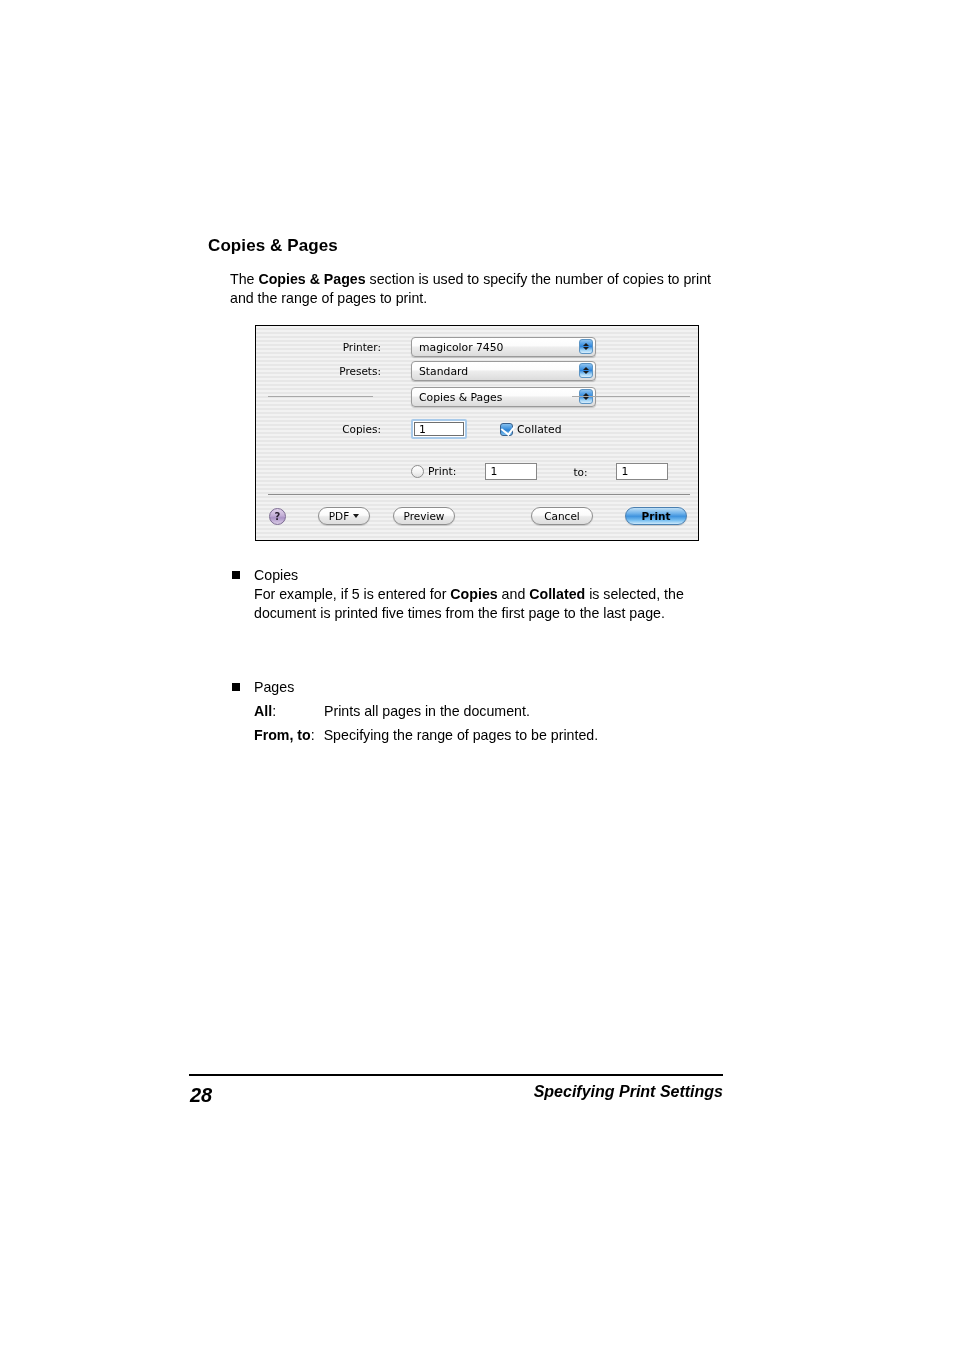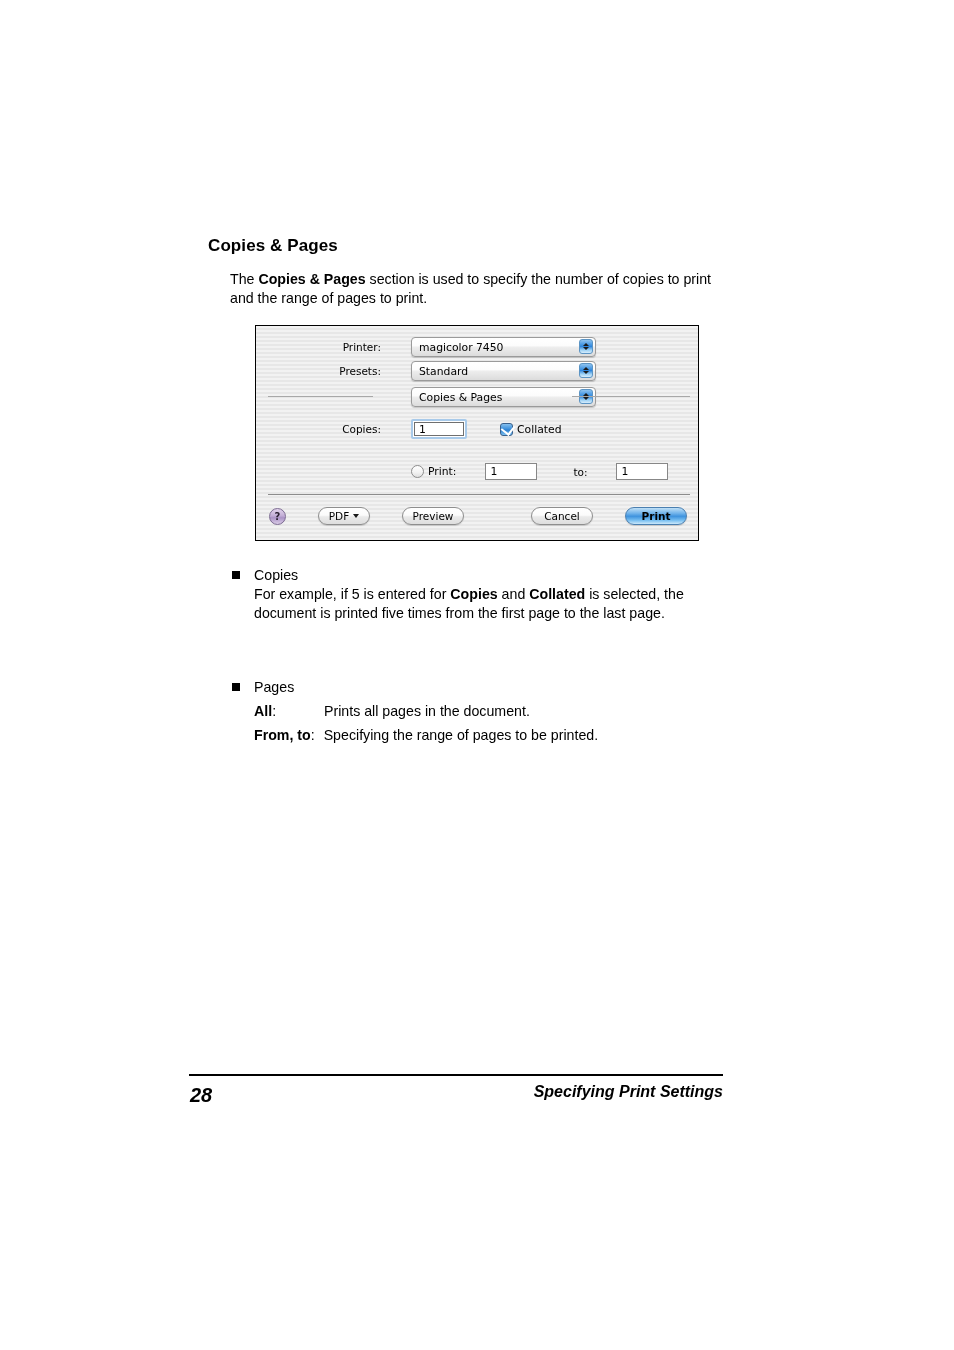--- a/index.html
+++ b/index.html
@@ -367,21 +367,21 @@
       <span>1</span>
     </div>
   </div>
 
   <div class="dlg-row" style="left:13px; top:181px;">
     <div class="helpbtn">?</div>
     <div class="capsule" style="margin-left:9px; width:52px;">
       <span>PDF</span>
       <span class="tri-dn"></span>
     </div>
-    <div class="capsule" style="margin-left:9px; width:62px;">
+    <div class="capsule" style="width:62px;">
       <span>Preview</span>
     </div>
   </div>
 
   <div class="dlg-row" style="right:11px; top:181px;">
     <div class="capsule" style="width:62px;">
       <span>Cancel</span>
     </div>
     <div class="capsule default" style="margin-left:9px; width:62px;">
       <span>Print</span>

